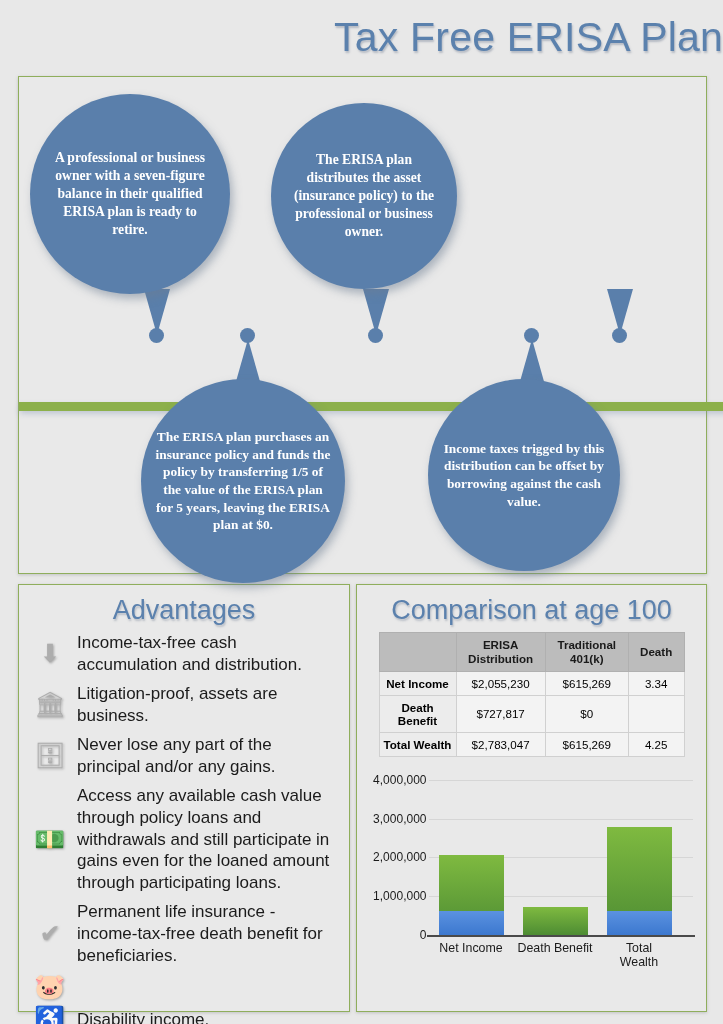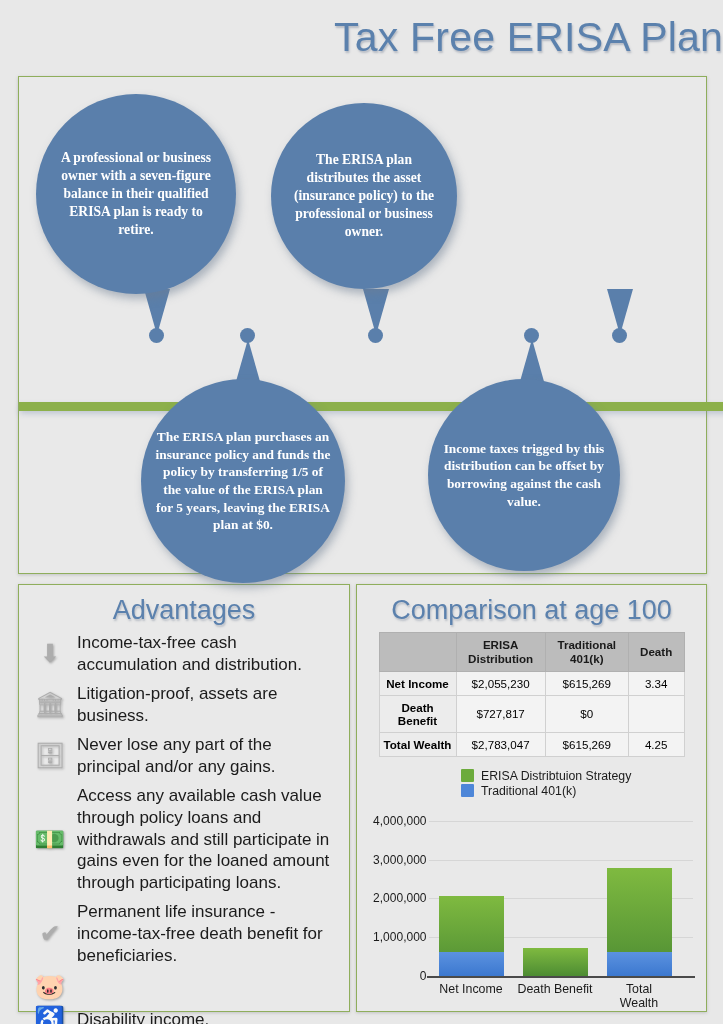--- a/index.html
+++ b/index.html
@@ -132,21 +132,21 @@
 
   <div id="timeline-bar"></div>
 
   <div class="pin-dot" style="left:130px;top:251px;"></div>
   <div class="pin-dot" style="left:221px;top:251px;"></div>
   <div class="pin-dot" style="left:349px;top:251px;"></div>
   <div class="pin-dot" style="left:505px;top:251px;"></div>
   <div class="pin-dot" style="left:593px;top:251px;"></div>
 
   <div class="tail tail-down" style="left:125px;top:212px;"></div>
-  <div class="bubble" id="b1" style="left:17px;top:17px;width:200px;height:200px;font-size:13.6px;">
+  <div class="bubble" id="b1" style="left:11px;top:17px;width:200px;height:200px;font-size:13.6px;">
     <span>A professional or business owner with a seven-figure balance in their qualified ERISA plan is ready to retire.</span>
   </div>
 
   <div class="tail tail-down" style="left:344px;top:212px;"></div>
   <div class="bubble" id="b2" style="left:252px;top:26px;width:186px;height:186px;font-size:13.6px;">
     <span>The ERISA plan distributes the asset (insurance policy) to the professional or business owner.</span>
   </div>
 
   <div class="tail tail-down" style="left:588px;top:212px;"></div>
 
@@ -225,30 +225,20 @@
         </tr>
         <tr>
           <th class="c0">Total Wealth</th>
           <td class="c1">$2,783,047</td>
           <td class="c2">$615,269</td>
           <td class="c3">4.25</td>
         </tr>
       </tbody>
   </table>
 
-  <div id="legend">
-      <div class="legend-row">
-        <div class="legend-sw" style="background: rgb(108, 171, 60);"></div>
-        <div class="legend-label">ERISA Distribtuion Strategy</div>
-      </div>
-      <div class="legend-row">
-        <div class="legend-sw" style="background: rgb(77, 134, 216);"></div>
-        <div class="legend-label">Traditional 401(k)</div>
-      </div>
-    </div>
 
   <div id="chart">
       <div class="ytick" style="top: 172px;">0</div>
       <div class="gridline" style="top: 133.25px;"></div>
       <div class="ytick" style="top: 133.25px;">1,000,000</div>
       <div class="gridline" style="top: 94.5px;"></div>
       <div class="ytick" style="top: 94.5px;">2,000,000</div>
       <div class="gridline" style="top: 55.75px;"></div>
       <div class="ytick" style="top: 55.75px;">3,000,000</div>
       <div class="gridline" style="top: 17px;"></div>

